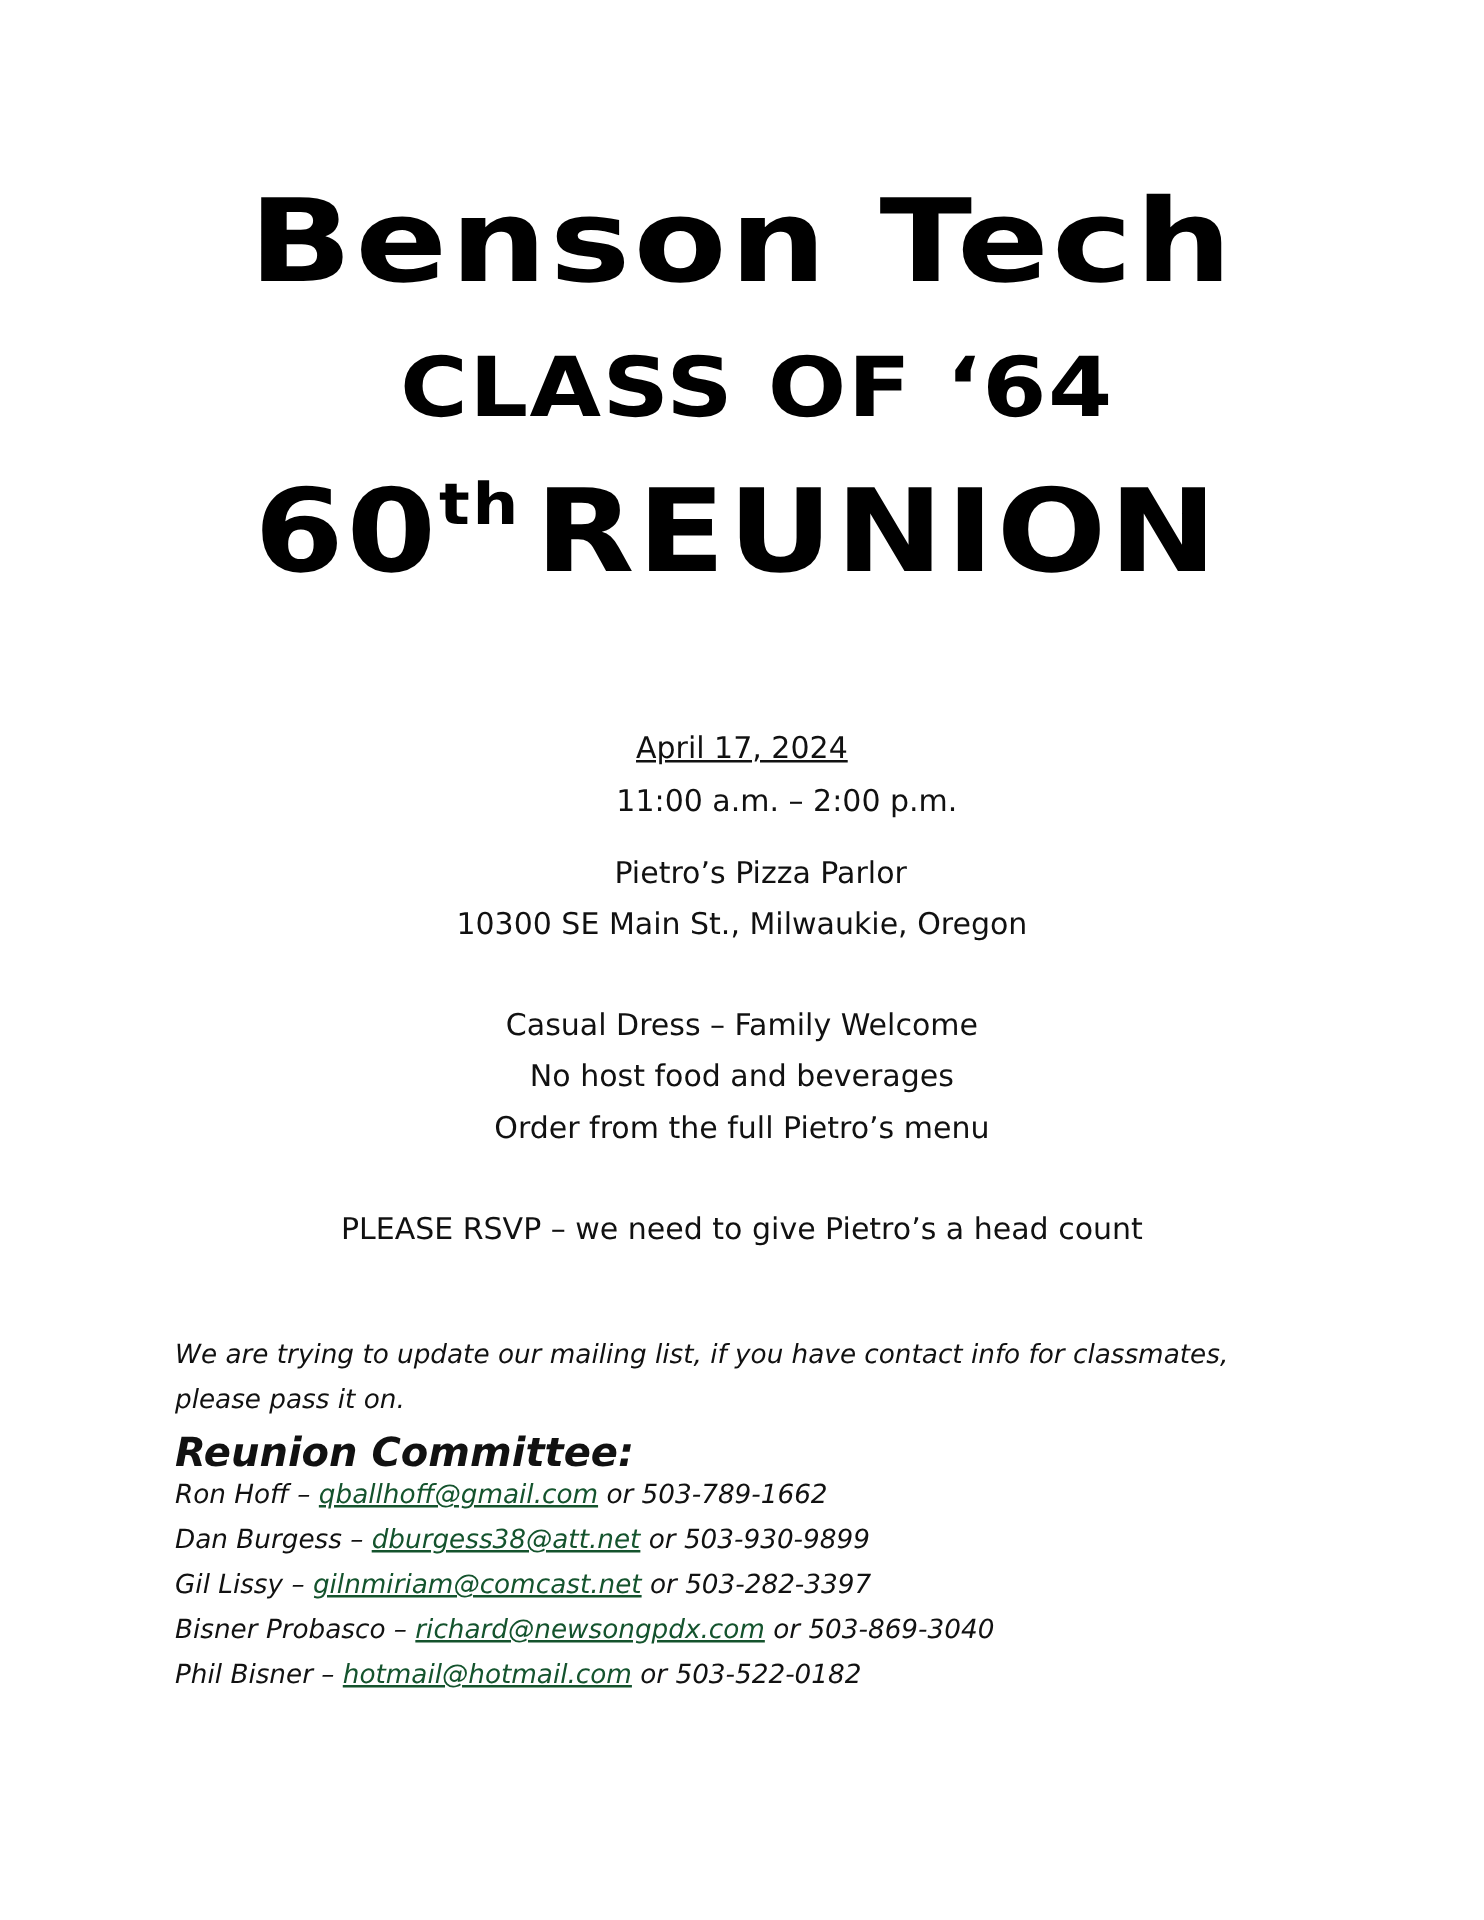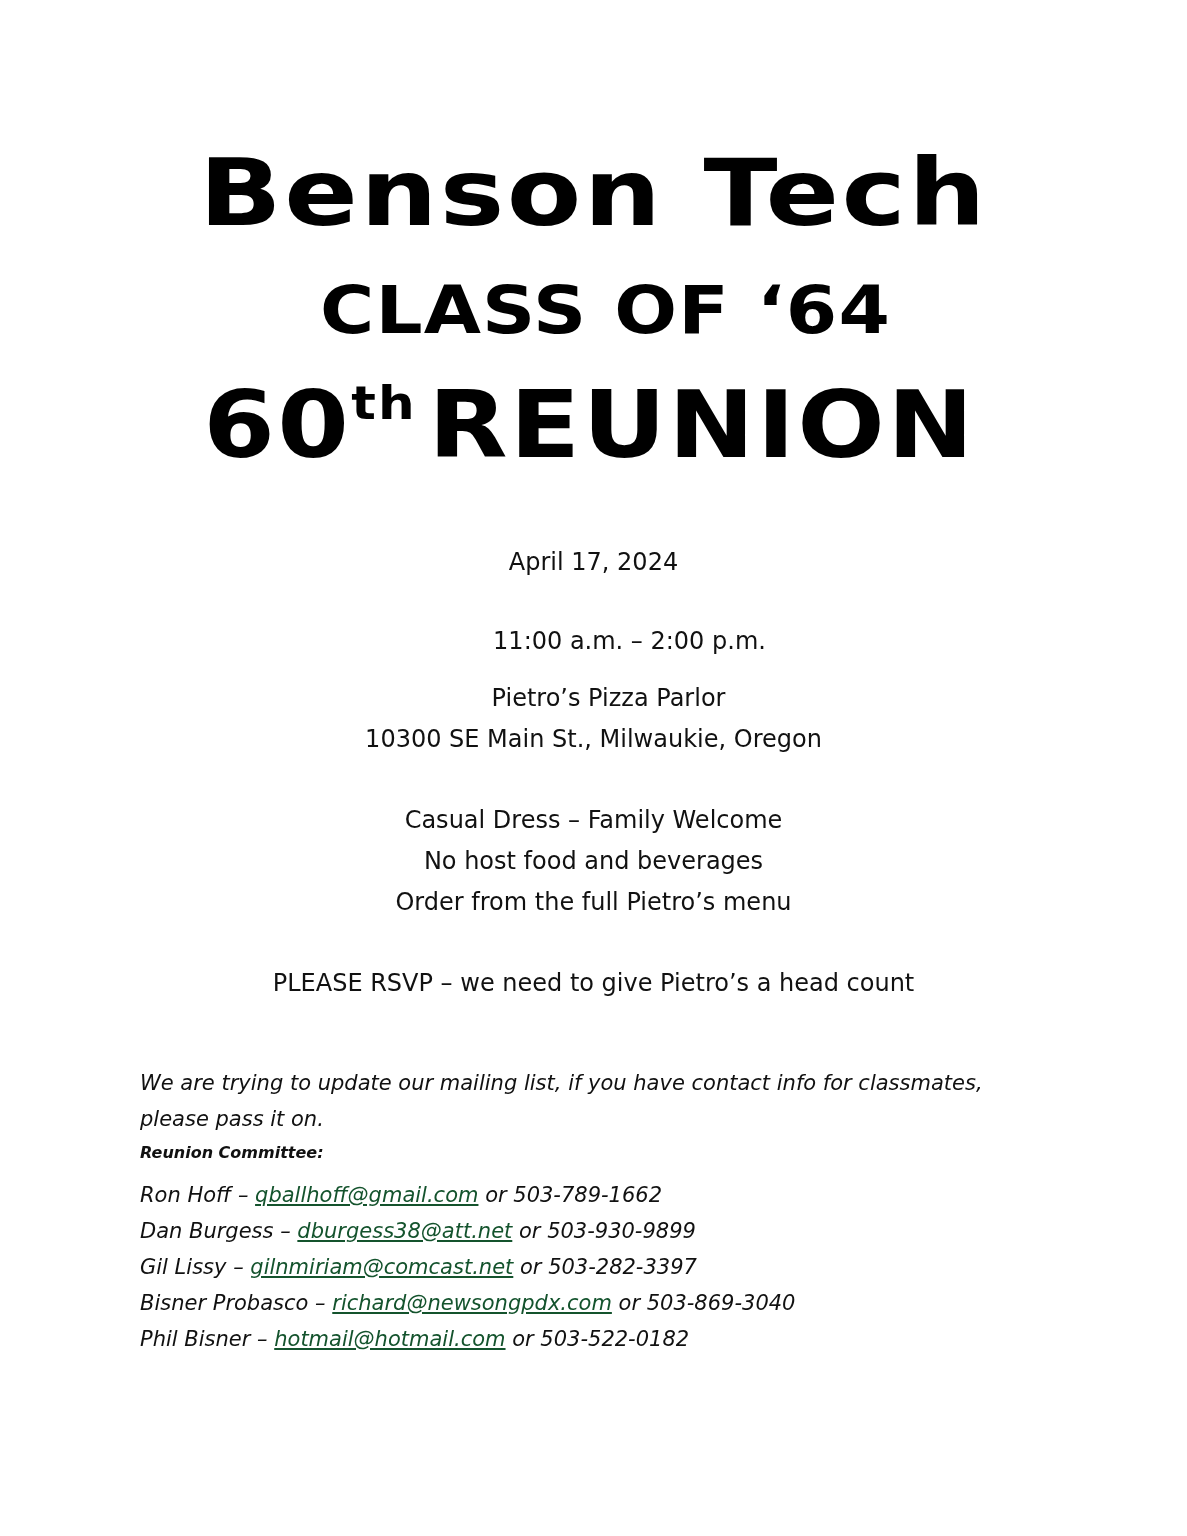--- a/index.html
+++ b/index.html
@@ -5,32 +5,32 @@
   html, body { margin: 0; padding: 0; background: #ffffff; }
   body { width: 1187px; height: 1536px; position: relative; overflow: hidden; color: #111; }
   .page { position: absolute; left: 0; top: 0; width: 992px; height: 1536px; }
   .title { position: absolute; left: 0; width: 1187px; text-align: center; font-family: "DejaVu Sans", sans-serif; font-weight: bold; color: #000; white-space: nowrap; }
   .t1 { top: 140px; font-size: 92px; letter-spacing: 2px; transform: scaleX(1.18); }
   .t2 { top: 272px; font-size: 66px; letter-spacing: 1px; transform: scaleX(1.12); left: 12px; }
   .t3 { top: 372px; font-size: 92px; letter-spacing: 2px; transform: scaleX(1.12); left: -4px; }
   .t3 sup { font-size: 46px; vertical-align: 38px; margin-right: 10px; }
   .center { position: absolute; left: 0; width: 1187px; text-align: center; font-family: "DejaVu Sans", sans-serif; font-size: 24px; color: #111; }
   .left { position: absolute; left: 140px; font-family: "DejaVu Sans", sans-serif; font-size: 21px; color: #111; font-style: italic; }
-  .hdr { font-weight: bold; font-size: 16px; }
+  .hdr { font-weight: bold; font-size: 32px; }
   a.email { color: #14532d; text-decoration: underline; }
 </style>
 </head>
 <body>
 
 <div class="page">
   <div class="title t1">Benson Tech</div>
   <div class="title t2">CLASS OF ‘64</div>
   <div class="title t3"><span>60</span><sup>th</sup><span>REUNION</span></div>
 
-  <div class="center" style="top:548px;">April 17, 2024</div>
+  <div class="center" style="top:584px;text-decoration:underline;">April 17, 2024</div>
   <div class="center" style="top:627px;padding-left:36px;">11:00 a.m. – 2:00 p.m.</div>
   <div class="center" style="top:684px;margin-left:15px;">Pietro’s Pizza Parlor</div>
   <div class="center" style="top:725px;">10300 SE Main St., Milwaukie, Oregon</div>
 
   <div class="center" style="top:806px;">Casual Dress – Family Welcome</div>
   <div class="center" style="top:847px;">No host food and beverages</div>
   <div class="center" style="top:969px;">PLEASE RSVP – we need to give Pietro’s a head count</div>
 
   <div class="center" style="top:888px;">Order from the full Pietro’s menu</div>
 

